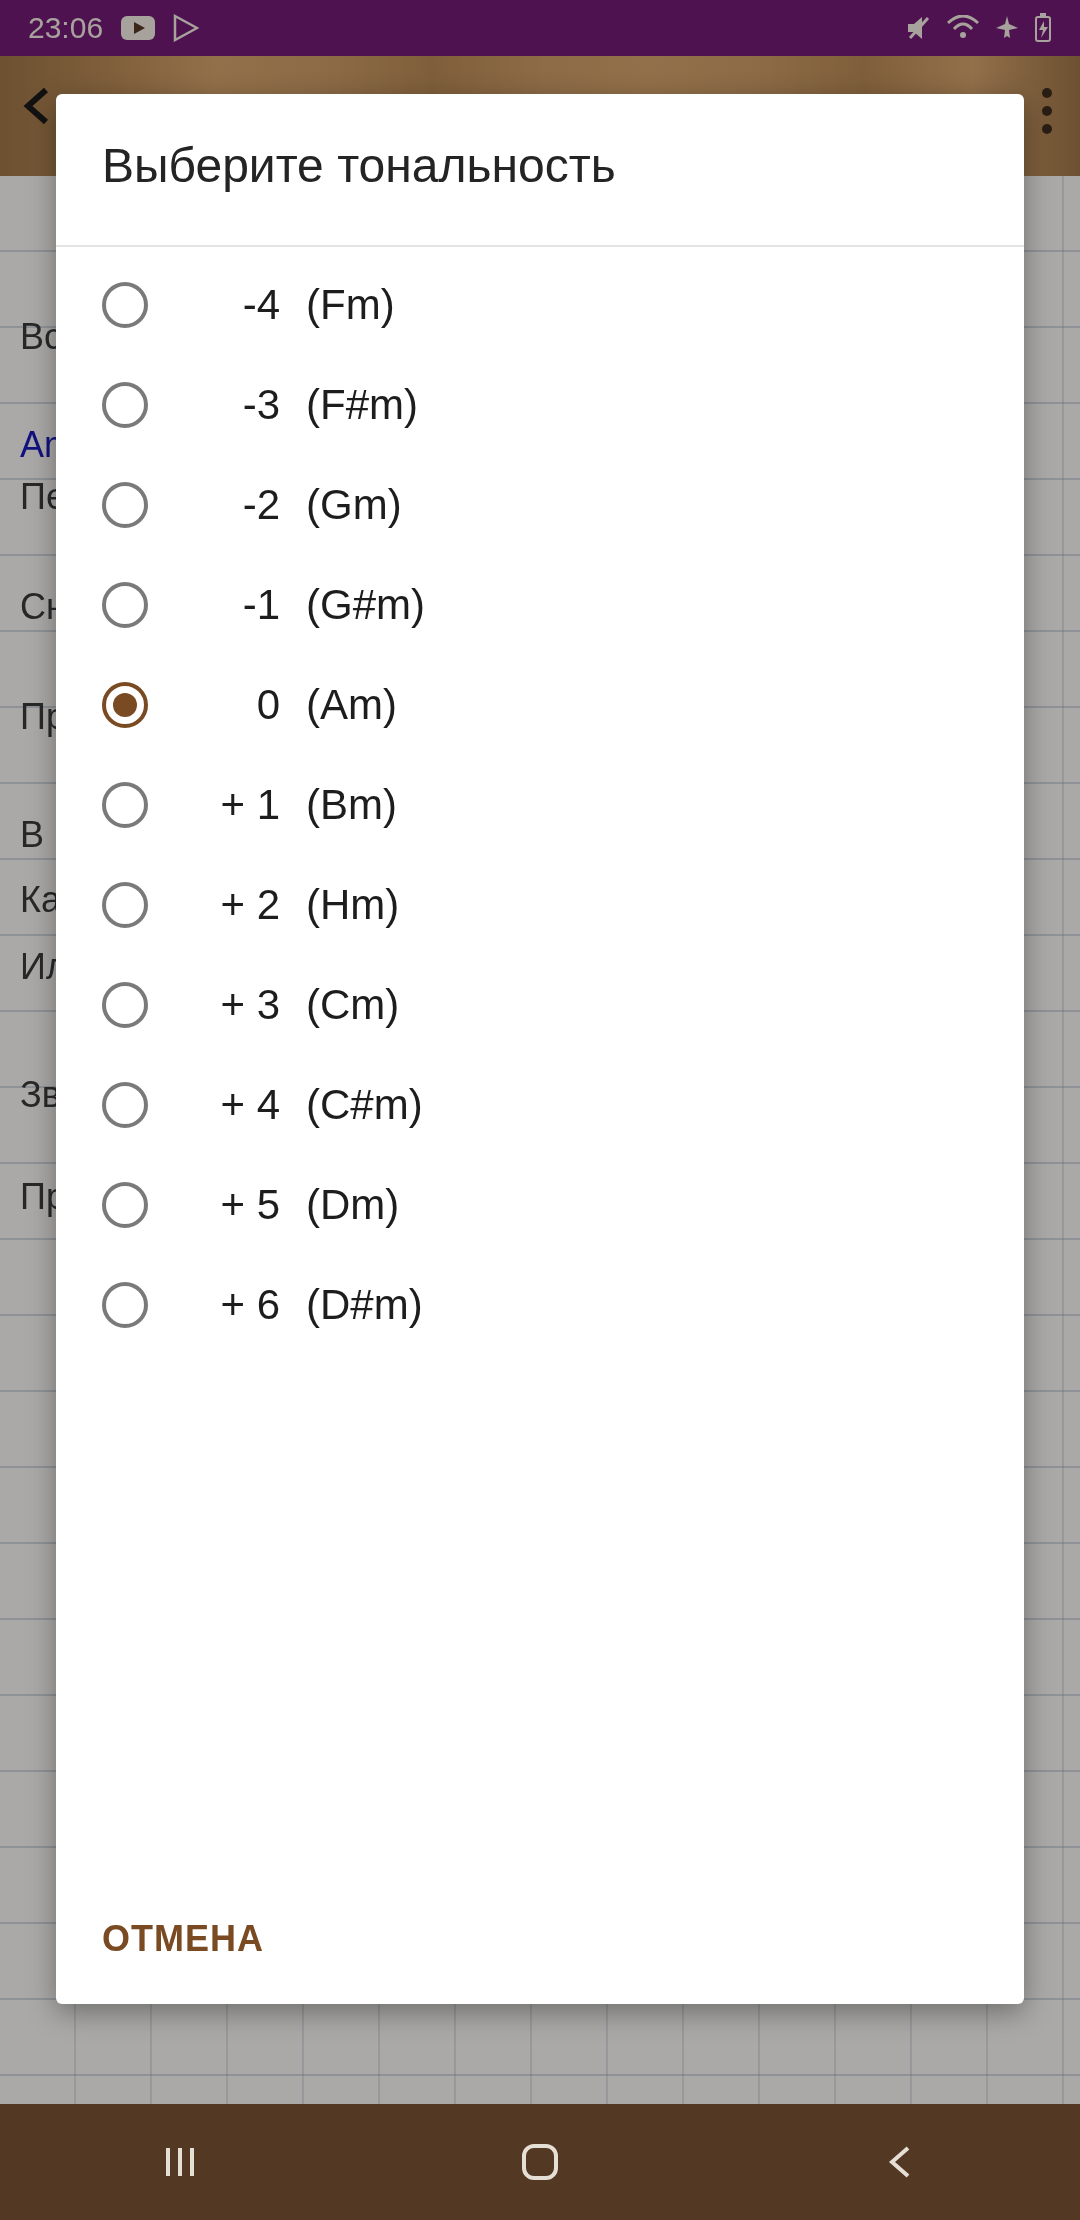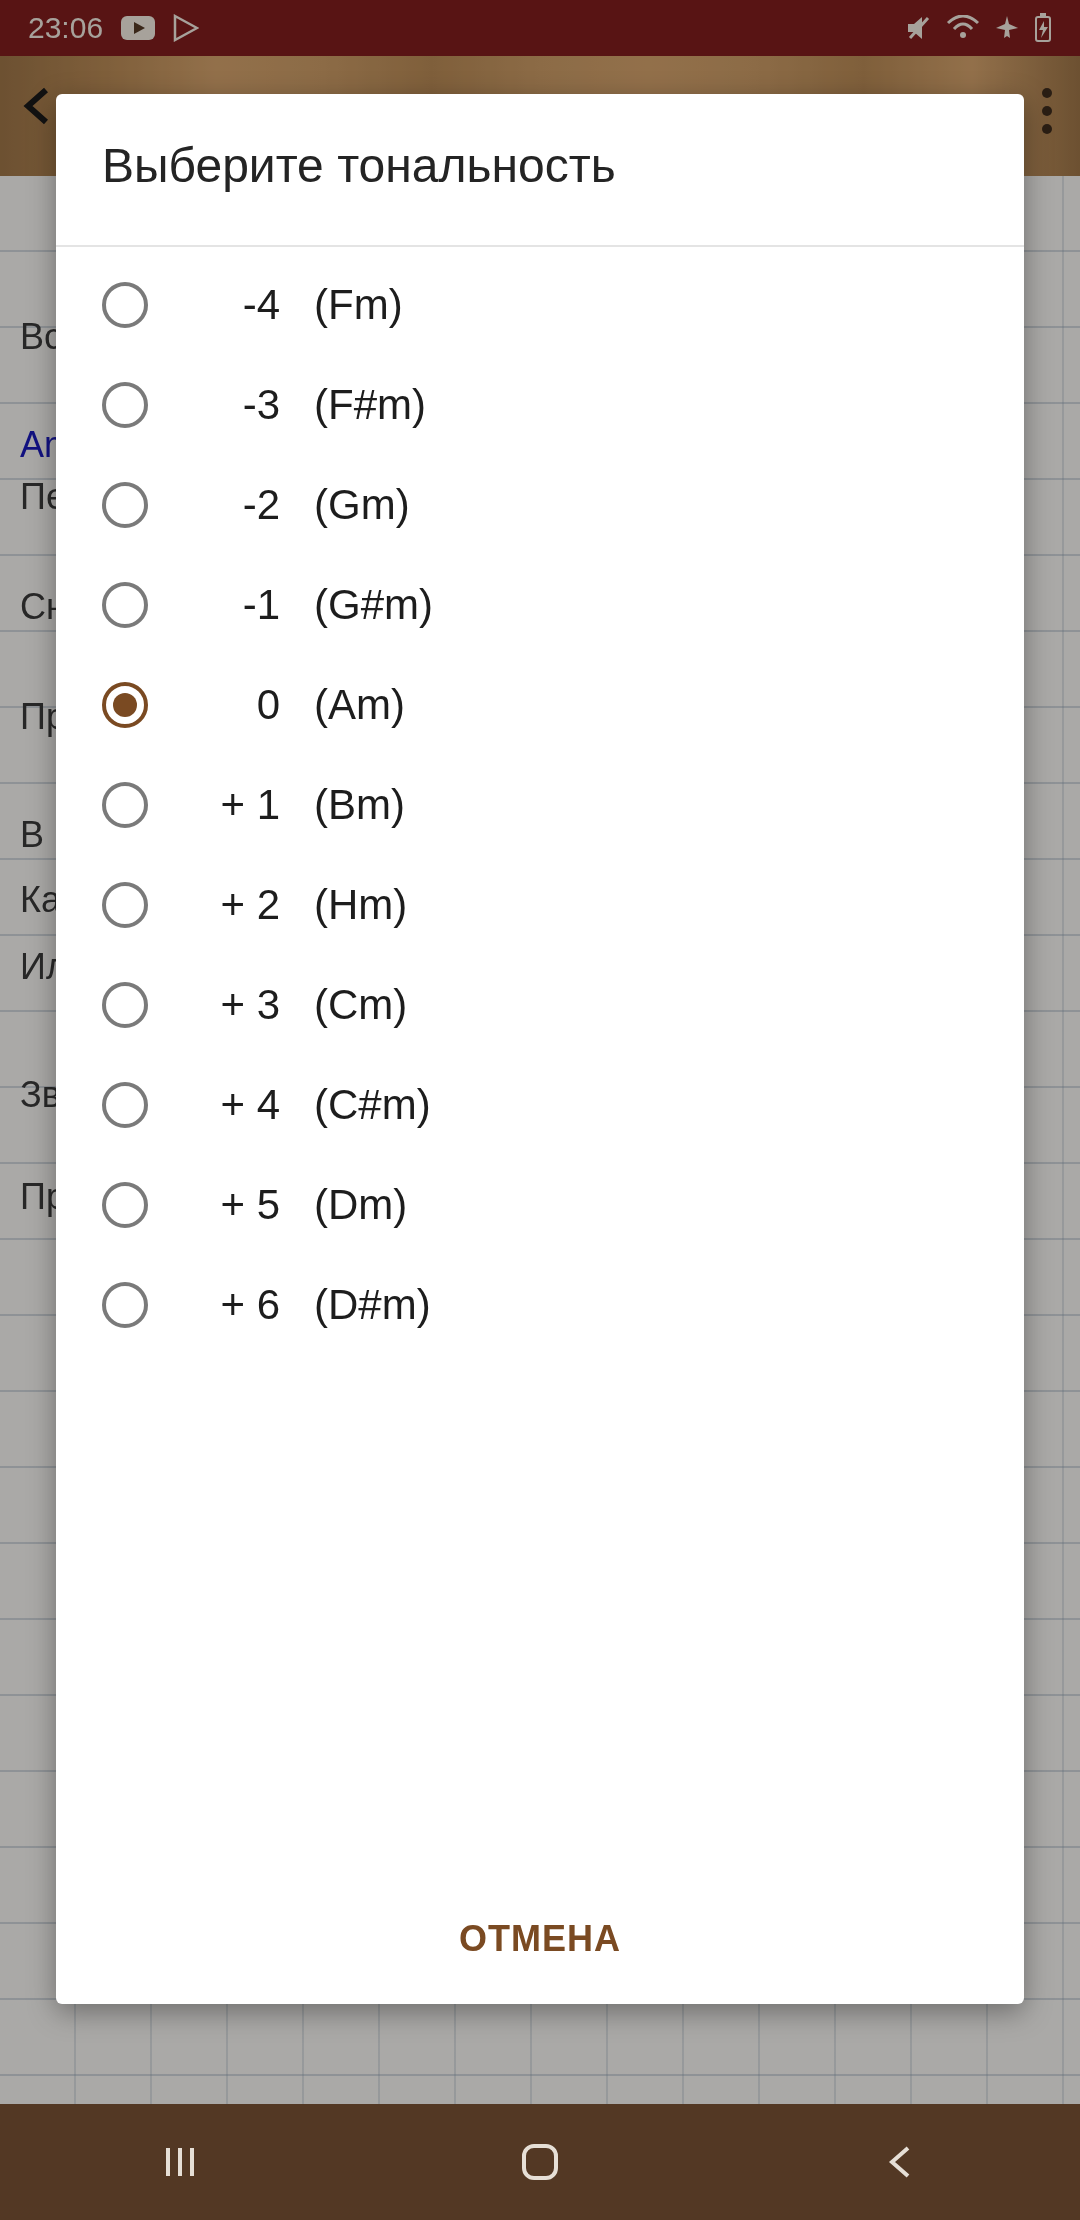--- a/index.html
+++ b/index.html
@@ -10,21 +10,21 @@
       height: 2220px;
       position: relative;
       overflow: hidden;
       background: #6b4a32;
     }
 
     
     .status-bar {
       position: absolute; top: 0; left: 0; right: 0;
       height: 56px;
-      background: #7f1d1d;
+      background: #701a75;
       color: #efe8df;
       display: flex; align-items: center;
       padding: 0 28px;
       font-size: 30px;
       font-weight: 500;
     }
     .status-left { display: flex; align-items: center; gap: 18px; }
     .status-right { margin-left: auto; display: flex; align-items: center; gap: 14px; }
     .icon { display:inline-flex; align-items:center; justify-content:center; }
     .icon svg, .icon .box { display:block; }
@@ -112,25 +112,25 @@
       border: 4px solid #7a7a7a;
       display:flex; align-items:center; justify-content:center;
       flex-shrink:0;
     }
     .radio.selected { border-color:#7a4a22; }
     .radio.selected::after {
       content:""; width:24px; height:24px; border-radius:50%; background:#7a4a22;
     }
     .opt-label { font-size:42px; color:#1d1d1d; display:flex; }
     .opt-offset { display:inline-block; min-width:84px; text-align:right; }
-    .opt-key { display:inline-block; margin-left:34px; }
+    .opt-key { display:inline-block; margin-left:26px; }
 
     .dialog-footer {
-      display:flex; justify-content:center;
-      padding: 24px 60px 30px;
+      display:flex; justify-content:flex-start;
+      padding: 24px 28px 30px;
     }
     .cancel-btn {
       font-size:36px;
       letter-spacing:1px;
       font-weight:600;
       color:#7a4a22;
       padding:14px 18px;
       cursor:pointer;
       border:none; background:none;
     }

